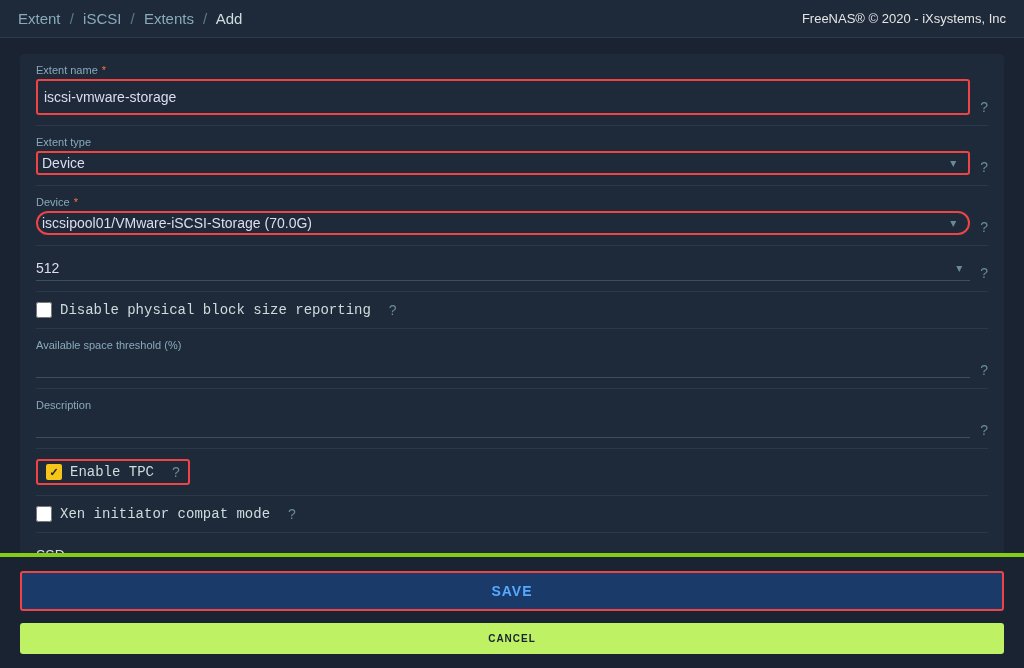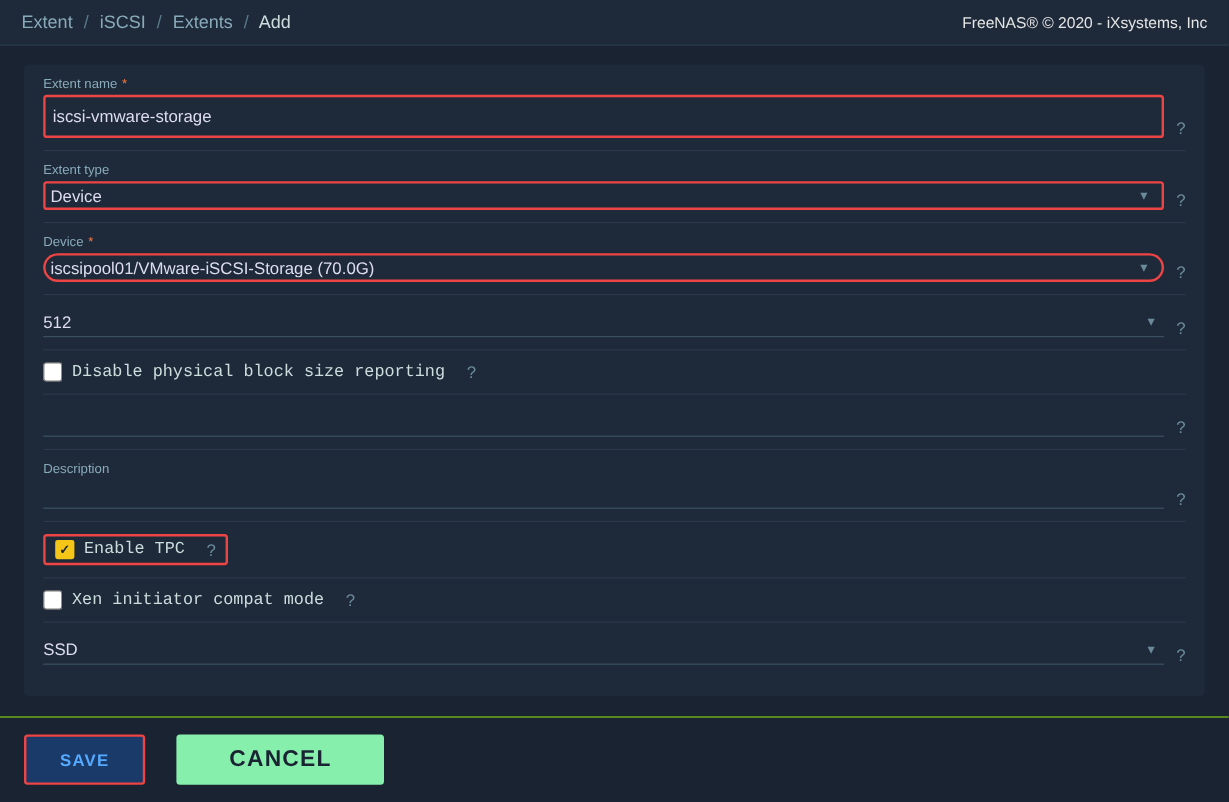--- a/index.html
+++ b/index.html
@@ -107,43 +107,44 @@
     .outlined-red-wrap {
       display: inline-flex;
       align-items: center;
       border: 2px solid #e44;
       border-radius: 3px;
       padding: 3px 8px;
       gap: 8px;
     }
     .button-row {
       display: flex;
-      gap: 26px;
+      gap: 12px;
       padding: 14px 20px;
       background: #1a2332;
-      border-top: 1px solid #84cc16;
+      border-top: 4px solid #84cc16;
+      flex-direction: column;
     }
     .btn-save {
       background: #1a3a6a;
       color: #5af;
       border: 2px solid #e44;
       border-radius: 3px;
       padding: 10px 28px;
       font-size: 14px;
       font-weight: bold;
       cursor: pointer;
       letter-spacing: 1px;
     }
     .btn-cancel {
-      background: #86efac;
+      background: #bef264;
       color: #1a2332;
       border: none;
       border-radius: 3px;
       padding: 10px 44px;
-      font-size: 19px;
+      font-size: 10px;
       font-weight: bold;
       cursor: pointer;
       letter-spacing: 1px;
     }
     .main-wrap {
       display: flex;
       flex-direction: column;
       height: 668px;
     }
     .scroll-area {
@@ -270,20 +271,21 @@
         <input type="checkbox" style="">
         <span class="cb-label">Disable physical block size reporting</span>
         <span class="help-icon">?</span>
       </div>
 
       <div class="sep-line"></div>
 
       <div class="field-group">
         <div class="row-flex">
           <div style="flex:1;">
+            <div class="sub-label">Available space threshold (%)</div>
             <input class="field-input" value="" style="">
           </div>
           <span class="help-icon">?</span>
         </div>
       </div>
 
       <div class="sep-line"></div>
 
       <div class="field-group">
         <div class="row-flex">

